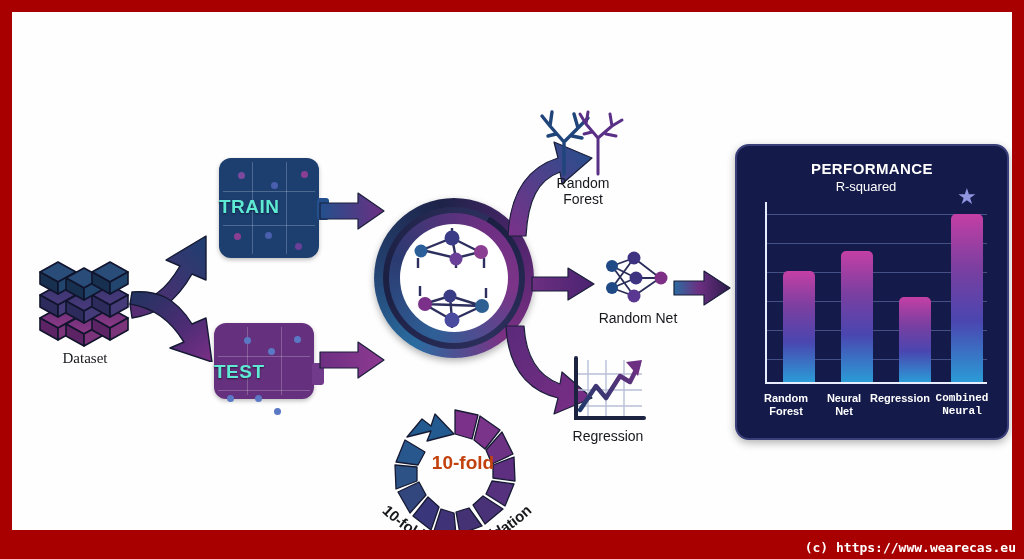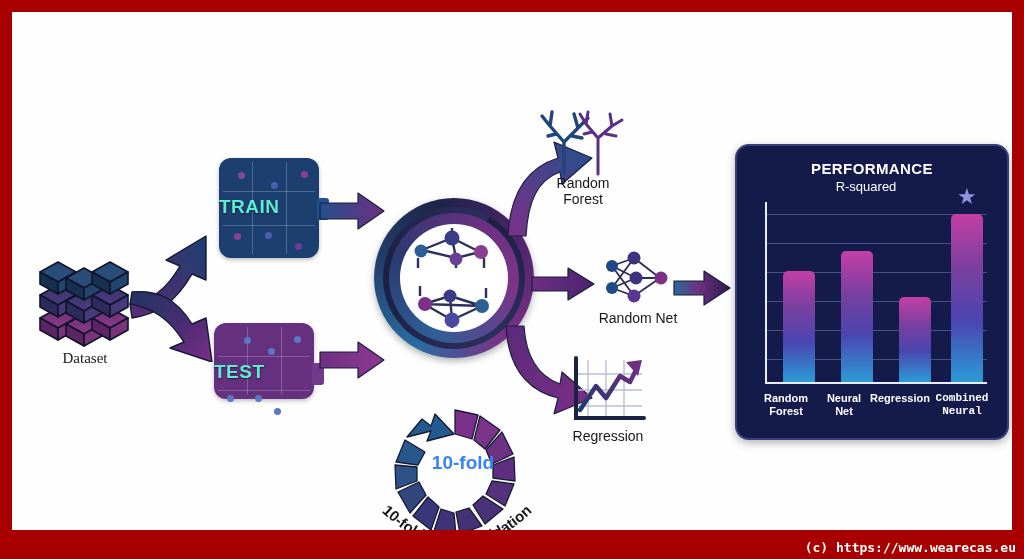--- a/index.html
+++ b/index.html
@@ -34,21 +34,21 @@
             background:conic-gradient(from 30deg,#1b1f42 0deg,#2c2f5c 120deg,#1b1f42 240deg,#2c2f5c 360deg);}
   #ens-ring3{position:absolute;inset:15px;border-radius:50%;
             background:conic-gradient(from 200deg,#2e5f96 0deg,#2b3a70 90deg,#6d2f82 190deg,#7c3488 260deg,#2e5f96 360deg);}
   #ens-core{position:absolute;inset:26px;border-radius:50%;background:#ffffff;}
   #ens-label{position:absolute;left:0;right:0;top:70px;text-align:center;
              font-size:17px;font-weight:bold;color:#111217;letter-spacing:.3px;}
 
   
   #cv-wheel{left:374px;top:392px;width:138px;height:138px;}
   #cv-center{position:absolute;left:16px;right:0;top:48px;text-align:center;
-             font-size:19px;font-weight:bold;color:#3b82f6;}
+             font-size:19px;font-weight:bold;color:#c2410c;}
   #cv-caption{position:absolute;left:-14px;top:92px;width:170px;text-align:center;}
 
   
   #rf-label{left:516px;top:163px;width:110px;font-size:14px;}
   #nn-label{left:568px;top:298px;width:116px;font-size:14px;}
   #rg-label{left:541px;top:416px;width:110px;font-size:14px;}
 
   
   #perf-panel{left:723px;top:132px;width:270px;height:292px;background:#141a4a;
               border-radius:14px;border:2px solid #3a3f7a;box-shadow:0 3px 8px rgba(0,0,0,.3);}

